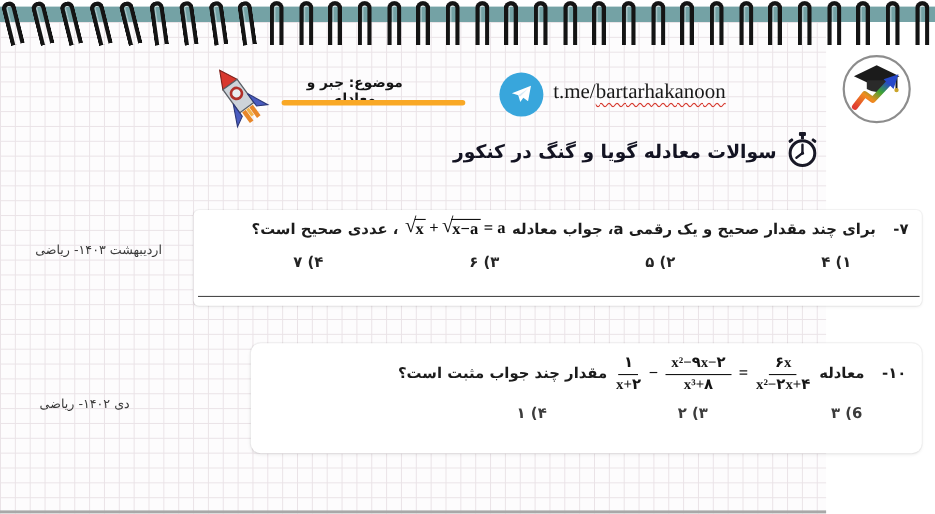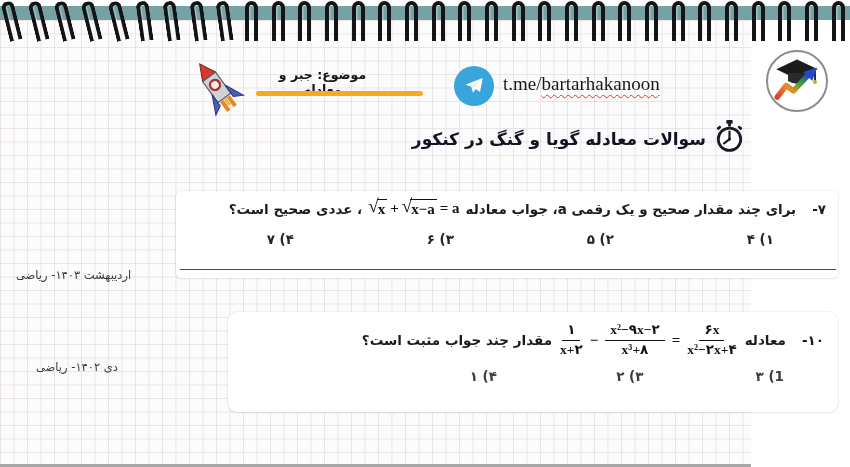--- a/index.html
+++ b/index.html
@@ -82,21 +82,21 @@
              font-size:13.5px; font-weight:bold; color:#242424; }
   #panel-q7 .choices { margin-top:12px; }
   #panel-q7 .choices .choice { padding-right:52px; }
   #panel-q10 .choices { margin-top:9px; color:#3c3c3c; }
   #panel-q10 .choices .choice { padding-right:34px; }
   #panel-q10 .choices .choice:first-child { padding-right:40px; }
 
   .separator { position:absolute; left:4px; right:2px; bottom:8px; border-top:1.6px solid #4a4a4a; }
 
   .date-label { position:absolute; font-size:11.5px; color:#3a3a3a; direction:rtl; white-space:nowrap; }
-  #date-q7 { left:16px; top:200px;margin-top:48px; }
+  #date-q7 { left:32px; top:200px; }
   #date-q10 { left:36px; top:340px; }
 </style>
 </head>
 <body>
 
 <div id="app">
 
   <div class="teal-bar"></div>
   <div class="rings">
       <div class="ring t1"></div>
@@ -237,21 +237,21 @@
           </span>
           <span class="op">=</span>
           <span class="frac">
             <span class="num">۶x</span>
             <span class="den">x²−۲x+۴</span>
           </span>
         </span>
         <span class="q-text">مقدار چند جواب مثبت است؟</span>
       </div>
       <div class="choices">
-        <span class="choice">1) ۳</span>
+        <span class="choice">6) ۳</span>
         <span class="choice">۳) ۲</span>
         <span class="choice">۴) ۱</span>
       </div>
     </div>
     <div class="date-label" id="date-q10">دی ۱۴۰۲- ریاضی</div>
 
     <div class="paper-bottom-line"></div>
   </div>
 </div>
 

